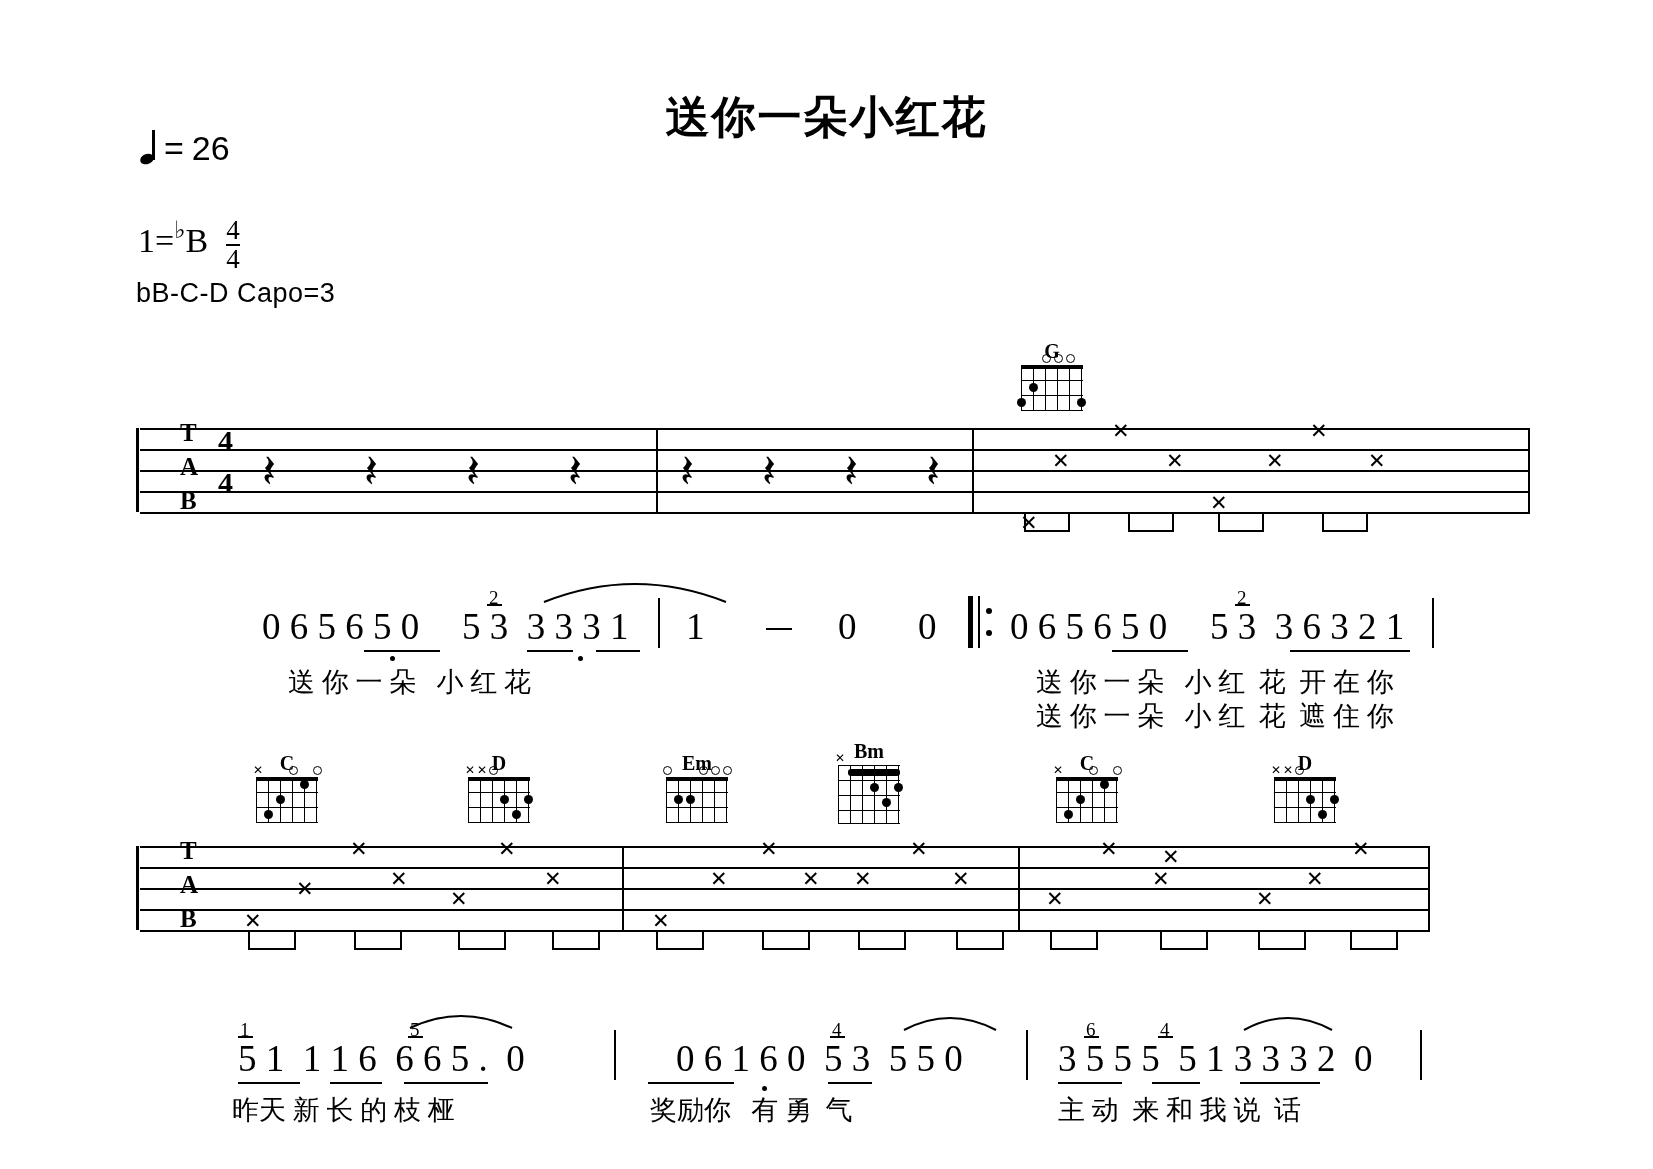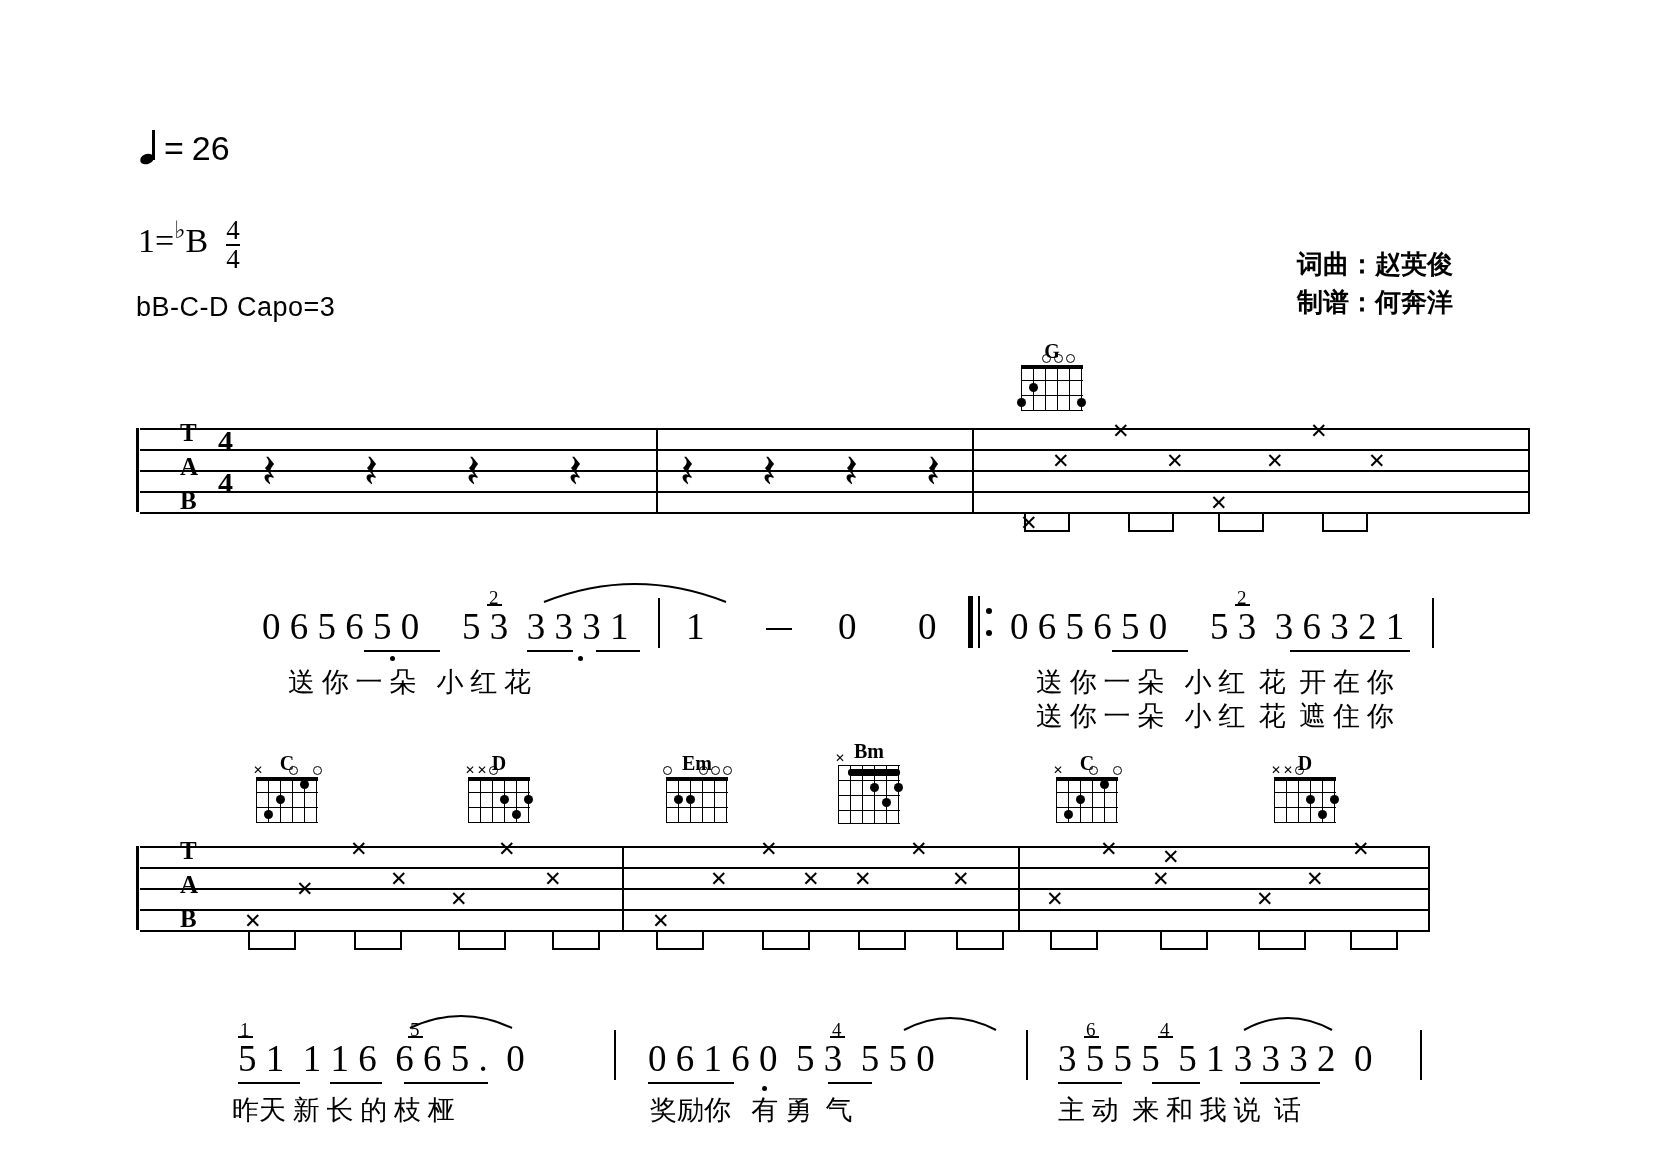--- a/index.html
+++ b/index.html
@@ -14,21 +14,21 @@
   .note-q{position:relative;width:16px;height:40px;display:inline-block;}
   .note-q .head{position:absolute;left:0;bottom:4px;width:14px;height:10px;background:#000;border-radius:50%;transform:rotate(-20deg);}
   .note-q .stem{position:absolute;left:12px;bottom:8px;width:2.5px;height:30px;background:#000;}
 
   .keysig{position:absolute;left:138px;top:222px;font-size:34px;font-family:"Liberation Serif",serif;display:flex;align-items:flex-start;}
   .keysig .flat{font-size:24px;position:relative;top:-6px;}
   .timesig{display:inline-block;text-align:center;line-height:0.95;font-size:27px;margin-left:18px;position:relative;top:-4px;}
   .timesig .num{display:block;}
   .timesig .den{display:block;border-top:2px solid #000;padding-top:1px;}
 
-  .capo{position:absolute;left:136px;top:292px;font-size:27px;font-family:"Liberation Sans",sans-serif;letter-spacing:0.5px;}
+  .capo{position:absolute;left:136px;top:278px;font-size:27px;font-family:"Liberation Sans",sans-serif;letter-spacing:0.5px;}
 
   .title{position:absolute;left:0;top:88px;width:1653px;text-align:center;font-size:44px;font-weight:bold;letter-spacing:2px;}
   .subtitle1{position:absolute;left:0;top:148px;width:1653px;text-align:center;font-size:28px;font-weight:bold;}
   .subtitle2{position:absolute;left:0;top:198px;width:1653px;text-align:center;font-size:28px;font-weight:bold;}
 
   .credits{position:absolute;right:200px;top:246px;text-align:left;font-size:26px;font-weight:bold;line-height:1.45;}
 
   
   .system{position:absolute;}
   .staff-lines{position:absolute;left:0;top:0;}
@@ -91,25 +91,22 @@
     <span class="flat">♭</span>
     <span>B</span>
     <span class="timesig">
       <span class="num">4</span>
       <span class="den">4</span>
     </span>
   </div>
 
   <div class="capo">bB-C-D  Capo=3</div>
 
-
-  <div class="credits">
-    <div>词曲：赵英俊</div>
-    <div>制谱：何奔洋</div>
-  </div>
+  <div class="title">送你一朵小红花</div>
+
 
   <div class="system" style="left:140px;top:428px;width:1390px;height:90px;">
 
     <div class="staff-lines" style="width:1390px;height:84px;">
       <div class="sline" style="top:0px;width:1390px;"></div>
       <div class="sline" style="top:21px;width:1390px;"></div>
       <div class="sline" style="top:42px;width:1390px;"></div>
       <div class="sline" style="top:63px;width:1390px;"></div>
       <div class="sline" style="top:84px;width:1390px;"></div>
     </div>
@@ -410,21 +407,21 @@
     <div class="smallnum" style="left:410px;top:1020px;">5</div>
     <div class="underline1" style="left:408px;top:1036px;width:15px;"></div>
     <div class="underline1" style="left:238px;top:1082px;width:62px;"></div>
     <div class="underline1" style="left:330px;top:1082px;width:52px;"></div>
     <div class="underline1" style="left:404px;top:1082px;width:84px;"></div>
     <svg class="tie" style="left:406px;top:1006px;" width="110" height="26">
         <path d="M4,22 Q55,-2 106,22" stroke="#000" stroke-width="2" fill="none"></path>
       </svg>
     <div class="jpbar" style="left:614px;top:1030px;height:50px;"></div>
 
-    <div class="jp" style="left:648px;top:1040px;">0 6 1 6 0  5 3  5 5 0</div>
+    <div class="jp" style="left:676px;top:1040px;">0 6 1 6 0  5 3  5 5 0</div>
     <div class="smallnum" style="left:832px;top:1020px;">4</div>
     <div class="underline1" style="left:830px;top:1036px;width:15px;"></div>
     <div class="underline1" style="left:648px;top:1082px;width:86px;"></div>
     <div class="underline1" style="left:828px;top:1082px;width:44px;"></div>
     <div class="dot-under" style="left:762px;top:1086px;"></div>
     <svg class="tie" style="left:900px;top:1008px;" width="100" height="26">
         <path d="M4,22 Q50,-2 96,22" stroke="#000" stroke-width="2" fill="none"></path>
       </svg>
     <div class="jpbar" style="left:1026px;top:1030px;height:50px;"></div>
 

